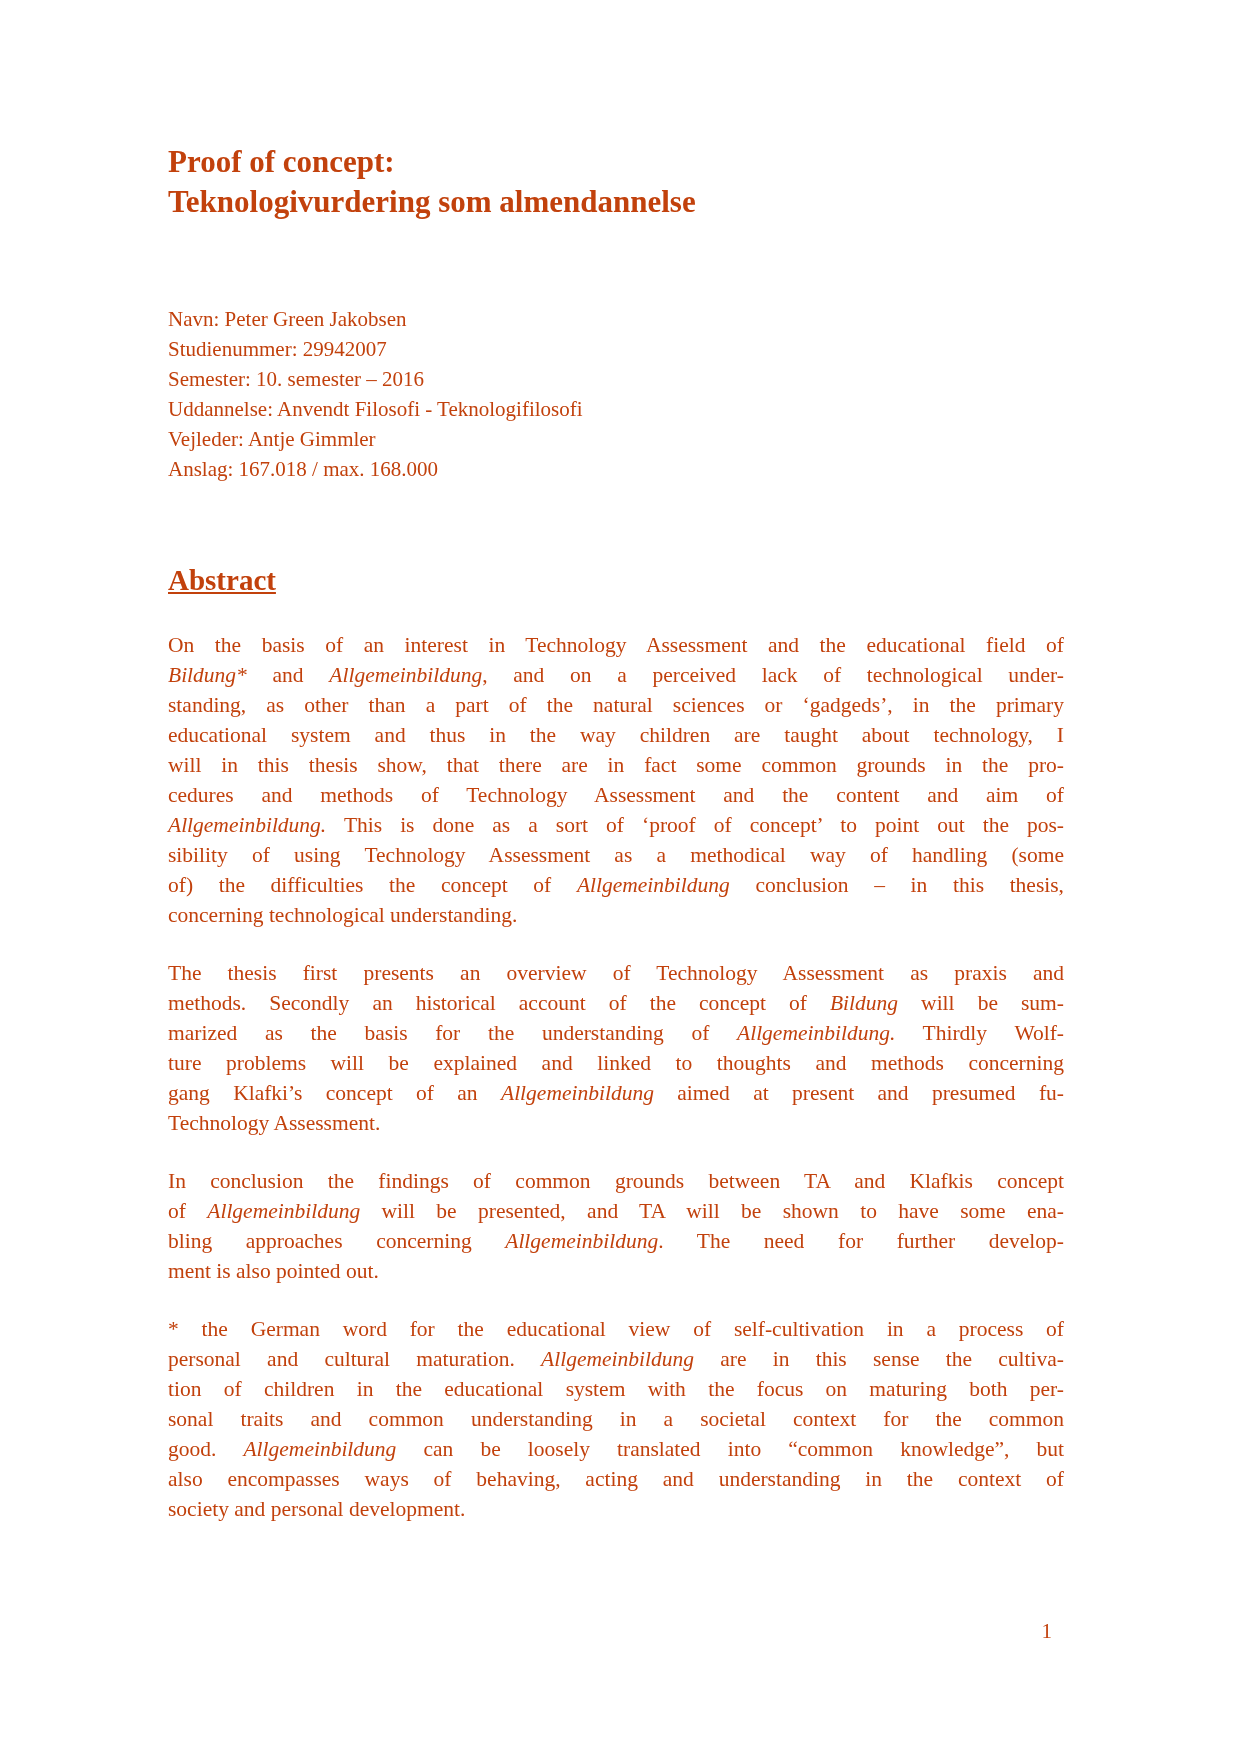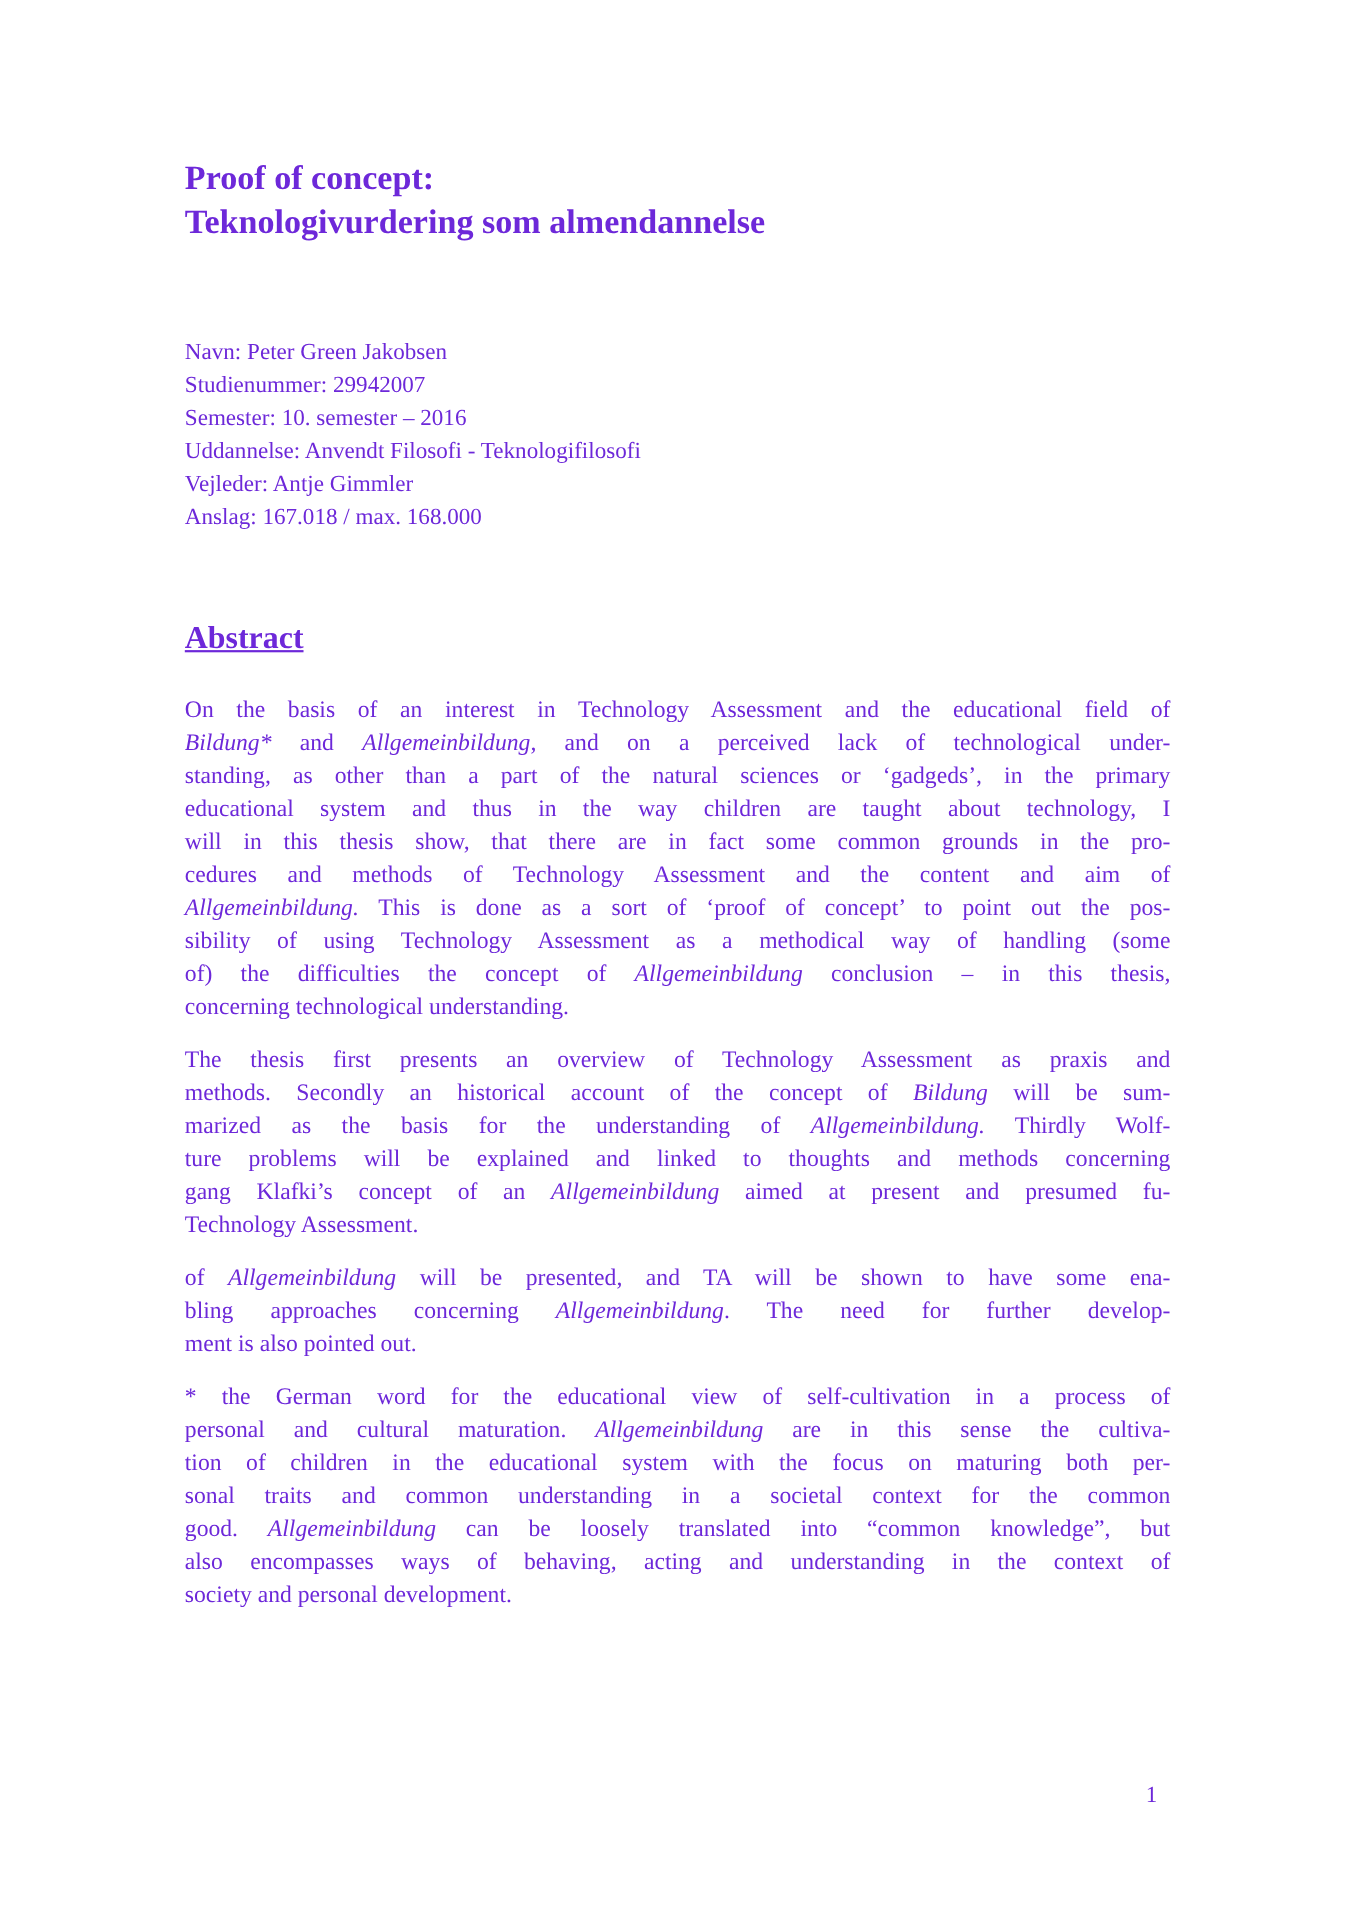--- a/index.html
+++ b/index.html
@@ -2,31 +2,31 @@
 <html><head>
 <meta charset="utf-8">
 <style>
   * { margin: 0; padding: 0; box-sizing: border-box; }
   html, body { background: #ffffff; }
   .page {
     position: relative;
     width: 1240px;
     height: 1755px;
     background: #ffffff;
-    color: #6d28d9;
+    color: #c2410c;
     font-family: "Liberation Serif", "DejaVu Serif", serif;
     overflow: hidden;
   }
   .content { padding: 142px 176px 0 168px; }
   .doc-title { font-size: 31px; line-height: 40px; font-weight: 700; }
   .title-line { display: block; }
   .meta-block { margin-top: 82px; font-size: 21px; line-height: 30px; }
   .abstract-heading { margin-top: 78px; font-size: 29px; line-height: 36px; font-weight: 700; text-decoration: underline; }
   .abstract-body { margin-top: 32px; font-size: 21.5px; line-height: 30px; }
-  .para { margin-top: 18px; }
+  .para { margin-top: 28px; }
   .para:first-child { margin-top: 16px; }
   .line { text-align: justify; text-align-last: justify; }
   .line.last { text-align-last: left; }
   .para em { font-style: italic; }
   .page-number { position: absolute; top: 1616px; right: 188px; font-size: 21px; line-height: 30px; }
 </style>
 </head>
 <body>
 
 <div class="page">
@@ -63,20 +63,21 @@
         </div>
         <div class="para">
           <div class="line"><span>The thesis first presents an overview of Technology Assessment as praxis and</span></div>
           <div class="line"><span>methods. Secondly an historical account of the concept of </span><em>Bildung</em><span> will be sum-</span></div>
           <div class="line"><span>marized as the basis for the understanding of </span><em>Allgemeinbildung.</em><span> Thirdly Wolf-</span></div>
           <div class="line"><span>ture problems will be explained and linked to thoughts and methods concerning</span></div>
           <div class="line"><span>gang Klafki’s concept of an </span><em>Allgemeinbildung</em><span> aimed at present and presumed fu-</span></div>
           <div class="line last"><span>Technology Assessment.</span></div>
         </div>
         <div class="para">
+          <div class="line"><span>In conclusion the findings of common grounds between TA and Klafkis concept</span></div>
           <div class="line"><span>of </span><em>Allgemeinbildung</em><span> will be presented, and TA will be shown to have some ena-</span></div>
           <div class="line"><span>bling approaches concerning </span><em>Allgemeinbildung</em><span>. The need for further develop-</span></div>
           <div class="line last"><span>ment is also pointed out.</span></div>
         </div>
         <div class="para">
           <div class="line"><span>* the German word for the educational view of self-cultivation in a process of</span></div>
           <div class="line"><span>personal and cultural maturation. </span><em>Allgemeinbildung</em><span> are in this sense the cultiva-</span></div>
           <div class="line"><span>tion of children in the educational system with the focus on maturing both per-</span></div>
           <div class="line"><span>sonal traits and common understanding in a societal context for the common</span></div>
           <div class="line"><span>good. </span><em>Allgemeinbildung</em><span> can be loosely translated into “common knowledge”, but</span></div>

